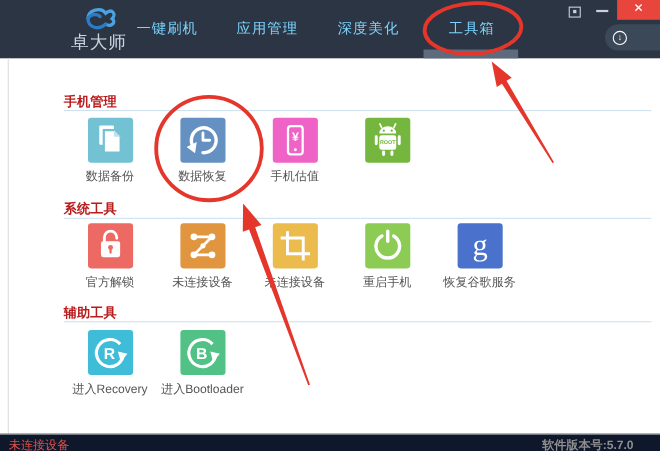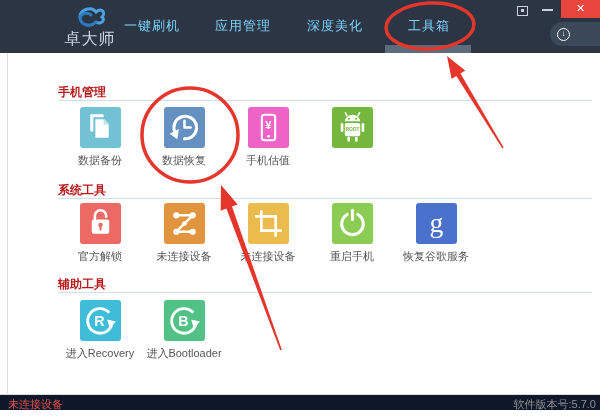--- a/index.html
+++ b/index.html
@@ -44,21 +44,21 @@
   .c-backup{background:#72c2d3} .c-restore{background:#6590c2} .c-price{background:#ef63c6}
   .c-root{background:#74b63e} .c-ttf{background:#7a56ca}
   .c-unlock{background:#ec6a63} .c-pattern{background:#e0953e} .c-crop{background:#ecbb4e}
   .c-power{background:#8ccc55} .c-google{background:#4a72cc}
   .c-recovery{background:#3fbcd8} .c-bootloader{background:#52c186}
 
   
   .statusbar { position:absolute; left:0; top:394px; width:600px; height:16px; background:#0f172a;
                border-top:1px solid #dcdcdc; font-size:11px; }
   .status-left { position:absolute; left:8px; top:2px; color:#e05148; }
-  .status-right { position:absolute; right:4px; top:2px; color:#8f8f8f; }
+  .status-right { position:absolute; right:24px; top:2px; color:#8f8f8f;font-weight:bold; }
 
   .annot { position:absolute; left:0; top:0; pointer-events:none; z-index:60; }
   .serif { font-family:"Liberation Serif","DejaVu Serif",serif; }
 </style>
 </head>
 <body>
 
 <div class="stage">
 
   <div class="titlebar">

